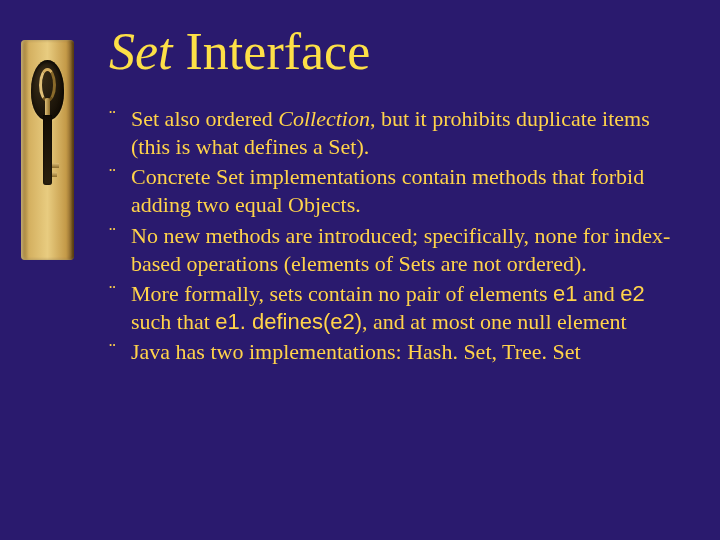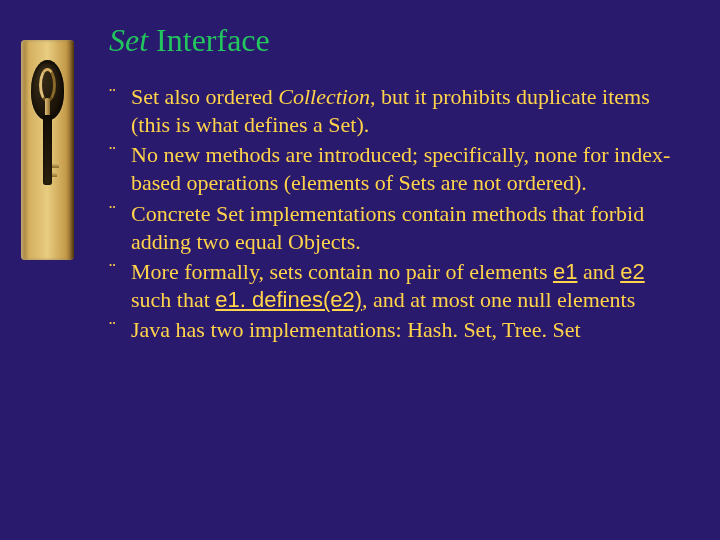--- a/index.html
+++ b/index.html
@@ -97,22 +97,22 @@
     height: 5px;
     background: linear-gradient(180deg, #e0c078, #8a6a2a);
   }
   .content {
     flex: 1;
     padding: 22px 30px 20px 14px;
     box-sizing: border-box;
     color: #ffd34a;
   }
   .title {
-    font-size: 32px;
-    color: #22c55e;
+    font-size: 52px;
+    color: #fde047;
     margin: 0 0 24px 0;
     font-weight: normal;
   }
   .title .italic {
     font-style: italic;
   }
   .bullets {
     list-style: none;
     padding: 0;
     margin: 0;
@@ -133,40 +133,39 @@
     font-size: 20px;
     color: #ffd34a;
   }
   .em {
     font-style: italic;
     text-align: center;
   }
   .code {
     font-family: Arial, Helvetica, sans-serif;
     font-style: normal;
-    text-decoration: underline;
   }
 </style>
 </head>
 <body>
 
 <div class="slide">
   <div class="sidebar">
     <div class="keyplate">
       <div class="key">
         <div class="key-head"></div>
         <div class="key-shaft"></div>
         <div class="key-bit1"></div>
         <div class="key-bit2"></div>
       </div>
     </div>
   </div>
   <div class="content">
     <h1 class="title"><span class="italic">Set</span><span> Interface</span></h1>
     <ul class="bullets">
       <li><span>Set also ordered </span><span class="em">Collection</span><span>, but it prohibits duplicate items (this is what defines a Set).</span></li>
+      <li><span>Concrete Set implementations contain methods that forbid adding two equal Objects.</span></li>
       <li><span>No new methods are introduced; specifically, none for index-based operations (elements of Sets are not ordered).</span></li>
-      <li><span>Concrete Set implementations contain methods that forbid adding two equal Objects.</span></li>
-      <li><span>More formally, sets contain no pair of elements </span><span class="code">e1</span><span> and </span><span class="code">e2</span><span> such that </span><span class="code">e1. defines(e2)</span><span>, and at most one null elements</span></li>
+      <li><span>More formally, sets contain no pair of elements </span><span class="code">e1</span><span> and </span><span class="code">e2</span><span> such that </span><span class="code">e1. defines(e2)</span><span>, and at most one null element</span></li>
       <li><span>Java has two implementations: Hash. Set, Tree. Set</span></li>
     </ul>
   </div>
 </div>
 
 </body></html>

